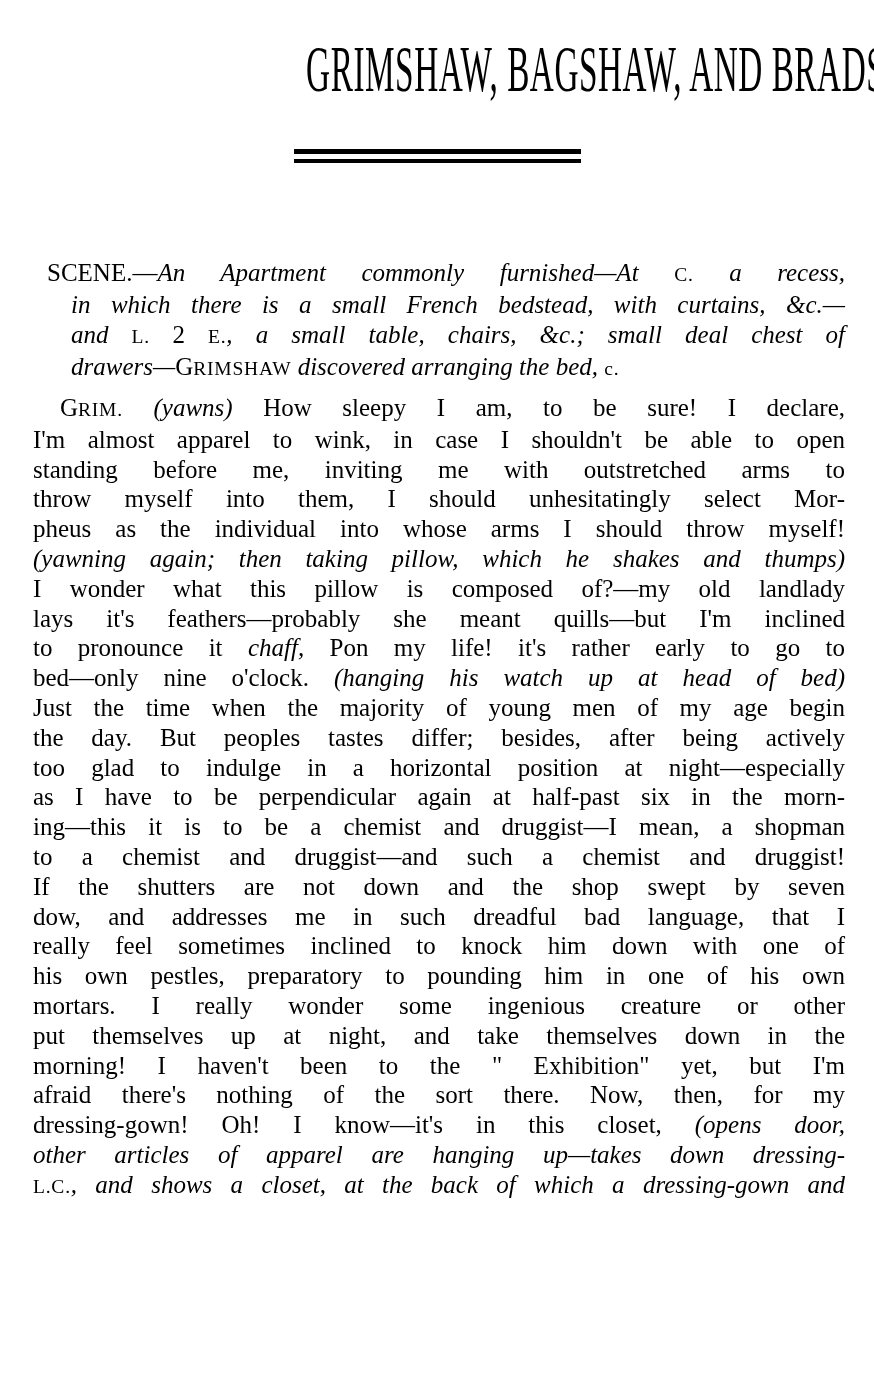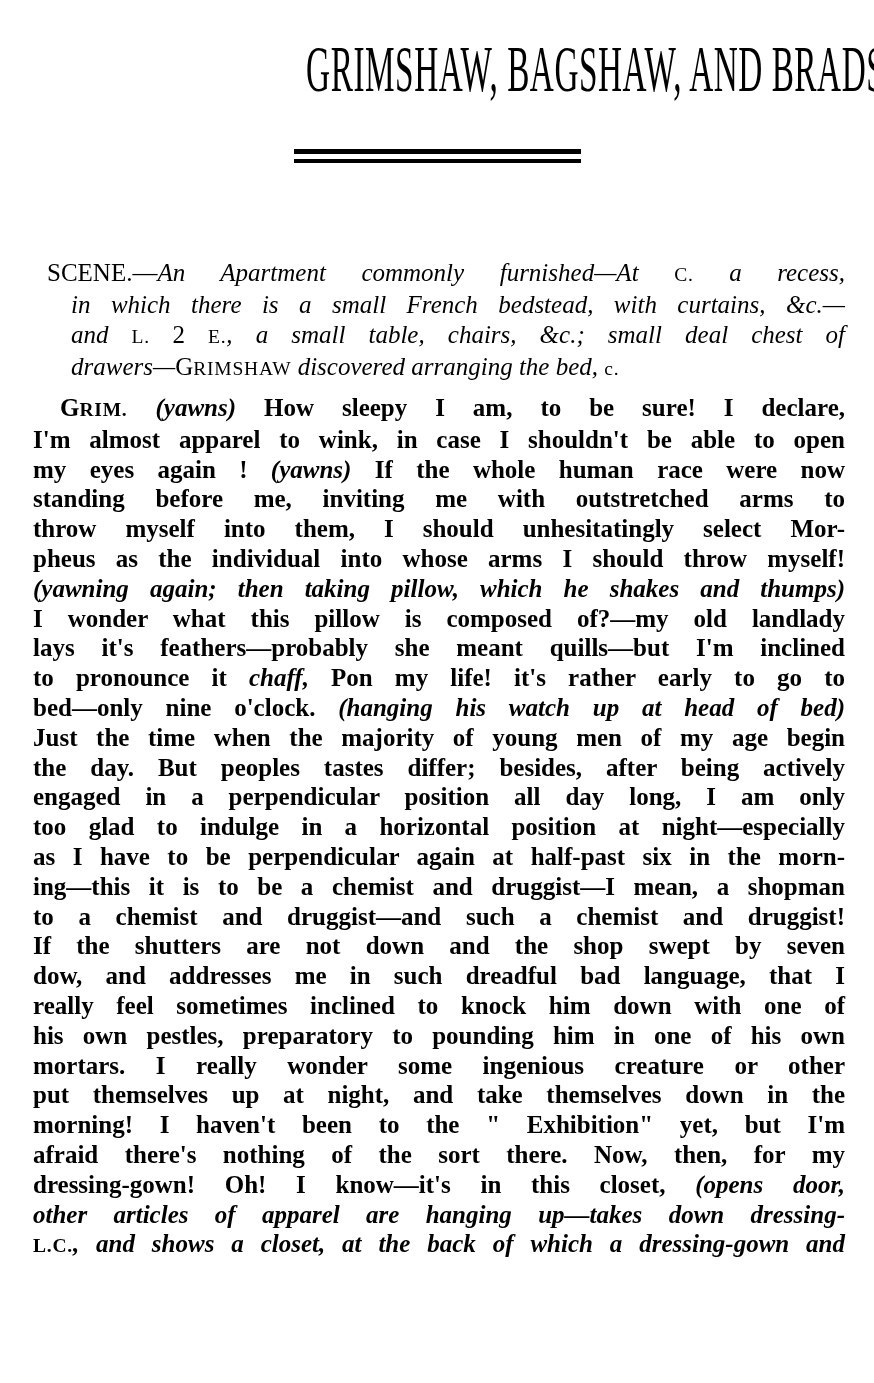--- a/index.html
+++ b/index.html
@@ -44,21 +44,21 @@
     border-top: 5px solid #000000;
     border-bottom: 4px solid #000000;
   }
   
   .text-block {
     font-size: 25px;
     padding: 0 29px 0 33px;
   }
   .scene { margin-top: 95px; padding-left: 47px; }
   .scene .line { line-height: 30px; }
-  .dialogue { margin-top: 9px; font-weight: bold; }
+  .dialogue { margin-top: 9px; }
   .dialogue .line { line-height: 29.8px; }
   .line {
     text-align: justify;
     text-align-last: justify;
     white-space: normal;
   }
   .line.short { text-align-last: left; }
   .line.first { text-indent: 27px; }
   .scene .line.hang { padding-left: 24px; }
   .s-r { font-style: normal; }
@@ -83,32 +83,30 @@
   <div class="text-block scene">
       <div class="line"><span class="s-r">SCENE.—</span><span class="s-i">An Apartment commonly furnished—At </span><span class="s-sc">C.</span><span class="s-i"> a recess,</span></div>
       <div class="line hang"><span class="s-i">in which there is a small French bedstead, with curtains, &amp;c.—</span></div>
       <div class="line hang"><span class="s-i">and </span><span class="s-sc">L. </span><span class="s-r">2 </span><span class="s-sc">E.</span><span class="s-i">, </span><span class="s-i">a small table, chairs, &amp;c.; small deal chest of</span></div>
       <div class="line short hang"><span class="s-i">drawers—</span><span class="s-r">G</span><span class="s-sc">RIMSHAW</span><span class="s-i"> discovered arranging the bed, </span><span class="s-sc">c.</span></div>
     </div>
 
   <div class="text-block dialogue">
       <div class="line first"><span class="s-r">G</span><span class="s-sc">RIM.</span><span class="s-r"> </span><span class="s-i">(yawns)</span><span class="s-r"> How sleepy I am, to be sure! I declare,</span></div>
       <div class="line"><span class="s-r">I'm almost apparel to wink, in case I shouldn't be able to open</span></div>
-      <div class="line"><span class="s-r">my eyes again ! </span><span class="s-i">(yawns)</span><span class="s-r"> If the whole human race were now</span></div>
       <div class="line"><span class="s-r">standing before me, inviting me with outstretched arms to</span></div>
       <div class="line"><span class="s-r">throw myself into them, I should unhesitatingly select Mor-</span></div>
       <div class="line"><span class="s-r">pheus as the individual into whose arms I should throw myself!</span></div>
       <div class="line"><span class="s-i">(yawning again; then taking pillow, which he shakes and thumps)</span></div>
       <div class="line"><span class="s-r">I wonder what this pillow is composed of?—my old landlady</span></div>
       <div class="line"><span class="s-r">lays it's feathers—probably she meant quills—but I'm inclined</span></div>
       <div class="line"><span class="s-r">to pronounce it </span><span class="s-i">chaff,</span><span class="s-r"> Pon my life! it's rather early to go to</span></div>
       <div class="line"><span class="s-r">bed—only nine o'clock. </span><span class="s-i">(hanging his watch up at head of bed)</span></div>
       <div class="line"><span class="s-r">Just the time when the majority of young men of my age begin</span></div>
       <div class="line"><span class="s-r">the day. But peoples tastes differ; besides, after being actively</span></div>
-      <div class="line"><span class="s-r">engaged in a perpendicular position all day long, I am only</span></div>
       <div class="line"><span class="s-r">too glad to indulge in a horizontal position at night—especially</span></div>
       <div class="line"><span class="s-r">as I have to be perpendicular again at half-past six in the morn-</span></div>
       <div class="line"><span class="s-r">ing—this it is to be a chemist and druggist—I mean, a shopman</span></div>
       <div class="line"><span class="s-r">to a chemist and druggist—and such a chemist and druggist!</span></div>
       <div class="line"><span class="s-r">If the shutters are not down and the shop swept by seven</span></div>
       <div class="line"><span class="s-r">dow, and addresses me in such dreadful bad language, that I</span></div>
       <div class="line"><span class="s-r">really feel sometimes inclined to knock him down with one of</span></div>
       <div class="line"><span class="s-r">his own pestles, preparatory to pounding him in one of his own</span></div>
       <div class="line"><span class="s-r">mortars. I really wonder some ingenious creature or other</span></div>
       <div class="line"><span class="s-r">put themselves up at night, and take themselves down in the</span></div>

